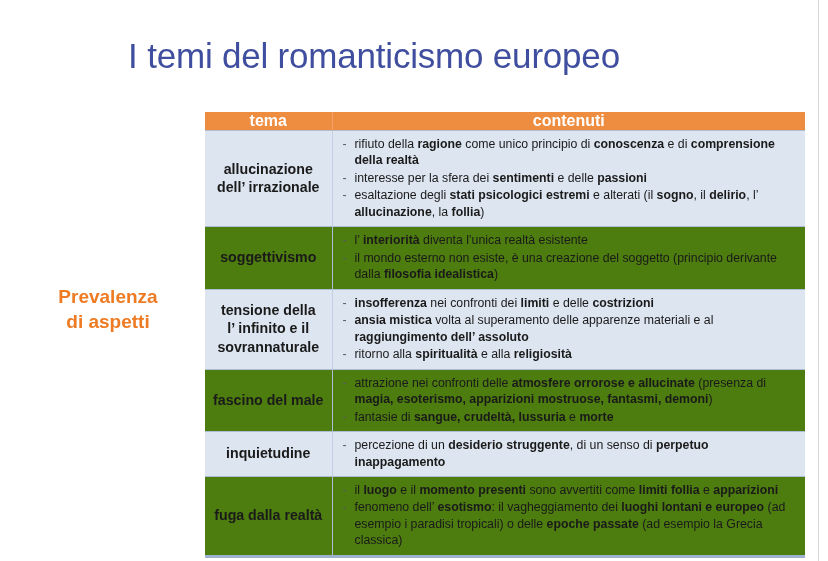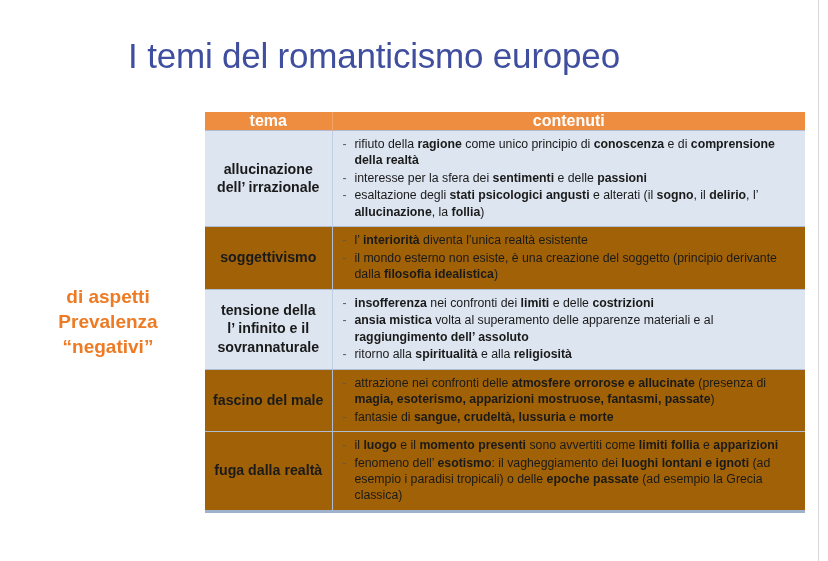--- a/index.html
+++ b/index.html
@@ -82,21 +82,21 @@
     padding: 0;
     text-align: center;
     vertical-align: middle;
     border: none;
   }
   #themes-table thead th.th-theme {
     border-right: 1px solid #f2a468;
   }
 
   #themes-table tbody tr.band-blue > td { background: #dde5f0; }
-  #themes-table tbody tr.band-white > td { background: #a16207; }
+  #themes-table tbody tr.band-white > td { background: #4d7c0f; }
 
   #themes-table tbody td {
     border-top: 1px solid #aebdd4;
     border-bottom: 1px solid #aebdd4;
     padding: 5px 0 6px 0;
     vertical-align: middle;
     font-size: 12.3px;
     color: #1a1a1a;
     line-height: 1.34;
   }
@@ -143,23 +143,22 @@
 </head>
 <body>
 
 <div id="slide">
 
   <div id="right-rule"></div>
 
   <h1 id="page-title">I temi del romanticismo europeo</h1>
 
   <div id="side-caption">
+    <span class="ln">Prevalenza</span>
     <span class="ln">di aspetti</span>
-    <span class="ln">Prevalenza</span>
-    <span class="ln">“negativi”</span>
   </div>
 
   <table id="themes-table">
     <colgroup>
       <col class="c-theme">
       <col class="c-content">
     </colgroup>
     <thead>
       <tr>
         <th class="th-theme">tema</th>
@@ -169,21 +168,21 @@
     <tbody id="themes-body">
         <tr class="band-blue">
           <td class="theme-cell">
             <div>allucinazione</div>
             <div>dell’ irrazionale</div>
           </td>
           <td class="content-cell">
             <ul class="bullets">
               <li>rifiuto della <b>ragione</b> come unico principio di <b>conoscenza</b> e di <b>comprensione della realtà</b></li>
               <li>interesse per la sfera dei <b>sentimenti</b> e delle <b>passioni</b></li>
-              <li>esaltazione degli <b>stati psicologici angusti</b> e alterati (il <b>sogno</b>, il <b>delirio</b>, l’ <b>allucinazione</b>, la <b>follia</b>)</li>
+              <li>esaltazione degli <b>stati psicologici estremi</b> e alterati (il <b>sogno</b>, il <b>delirio</b>, l’ <b>allucinazione</b>, la <b>follia</b>)</li>
             </ul>
           </td>
         </tr>
         <tr class="band-white">
           <td class="theme-cell">
             <div>soggettivismo</div>
           </td>
           <td class="content-cell">
             <ul class="bullets">
               <li>l’ <b>interiorità</b> diventa l’unica realtà esistente</li>
@@ -204,32 +203,42 @@
               <li>ritorno alla <b>spiritualità</b> e alla <b>religiosità</b></li>
             </ul>
           </td>
         </tr>
         <tr class="band-white">
           <td class="theme-cell">
             <div>fascino del male</div>
           </td>
           <td class="content-cell">
             <ul class="bullets">
-              <li>attrazione nei confronti delle <b>atmosfere orrorose e allucinate</b> (presenza di <b>magia, esoterismo, apparizioni mostruose, fantasmi, passate</b>)</li>
+              <li>attrazione nei confronti delle <b>atmosfere orrorose e allucinate</b> (presenza di <b>magia, esoterismo, apparizioni mostruose, fantasmi, demoni</b>)</li>
               <li>fantasie di <b>sangue, crudeltà, lussuria</b> e <b>morte</b></li>
             </ul>
           </td>
         </tr>
+        <tr class="band-blue">
+          <td class="theme-cell">
+            <div>inquietudine</div>
+          </td>
+          <td class="content-cell">
+            <ul class="bullets">
+              <li>percezione di un <b>desiderio struggente</b>, di un senso di <b>perpetuo inappagamento</b></li>
+            </ul>
+          </td>
+        </tr>
         <tr class="band-white">
           <td class="theme-cell">
             <div>fuga dalla realtà</div>
           </td>
           <td class="content-cell">
             <ul class="bullets">
               <li>il <b>luogo</b> e il <b>momento presenti</b> sono avvertiti come <b>limiti follia</b> e <b>apparizioni</b></li>
-              <li>fenomeno dell’ <b>esotismo</b>: il vagheggiamento dei <b>luoghi lontani e ignoti</b> (ad esempio i paradisi tropicali) o delle <b>epoche passate</b> (ad esempio la Grecia classica)</li>
+              <li>fenomeno dell’ <b>esotismo</b>: il vagheggiamento dei <b>luoghi lontani e europeo</b> (ad esempio i paradisi tropicali) o delle <b>epoche passate</b> (ad esempio la Grecia classica)</li>
             </ul>
           </td>
         </tr>
       </tbody>
   </table>
 
 </div>
 
 </body></html>

